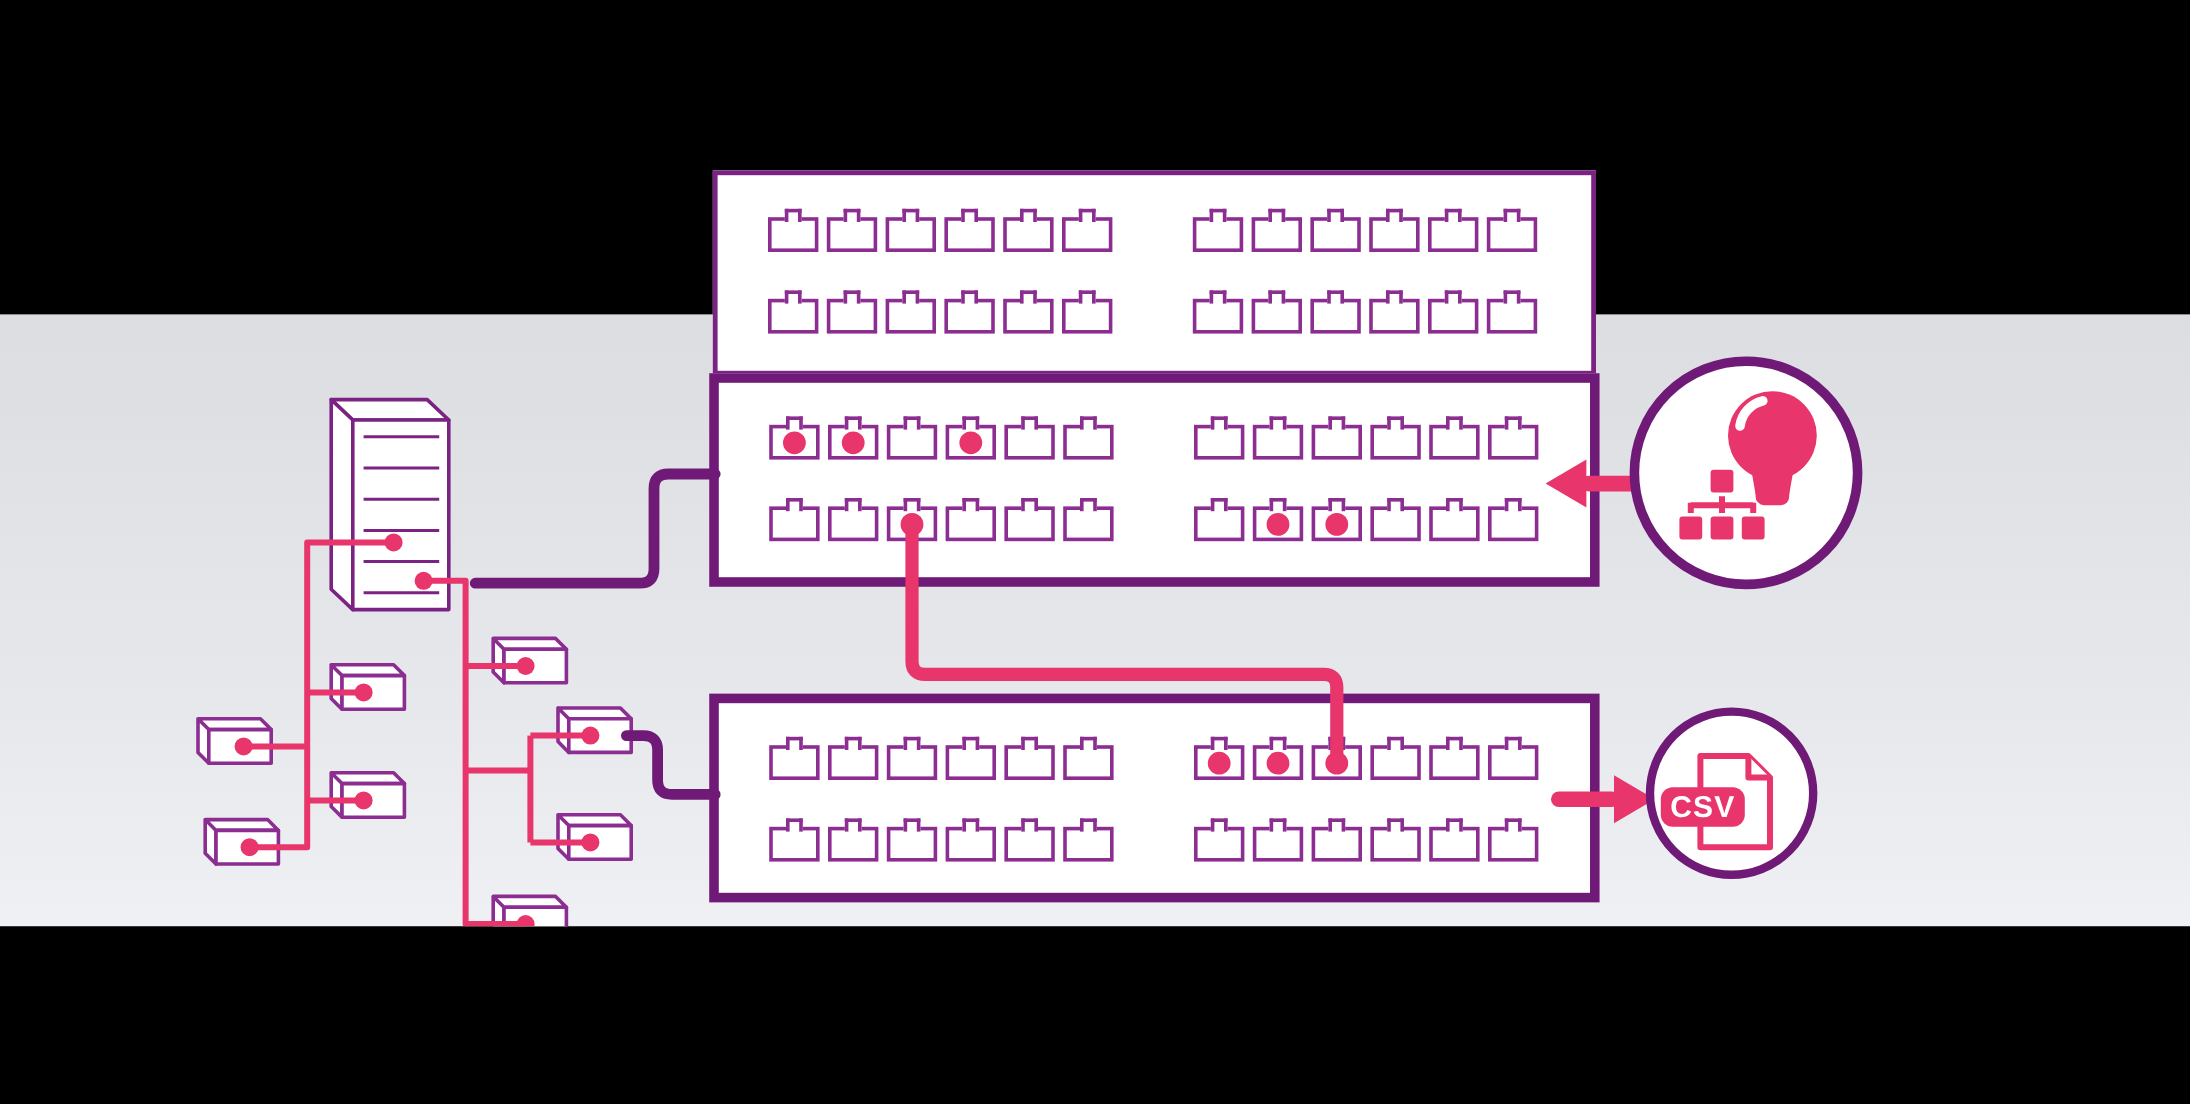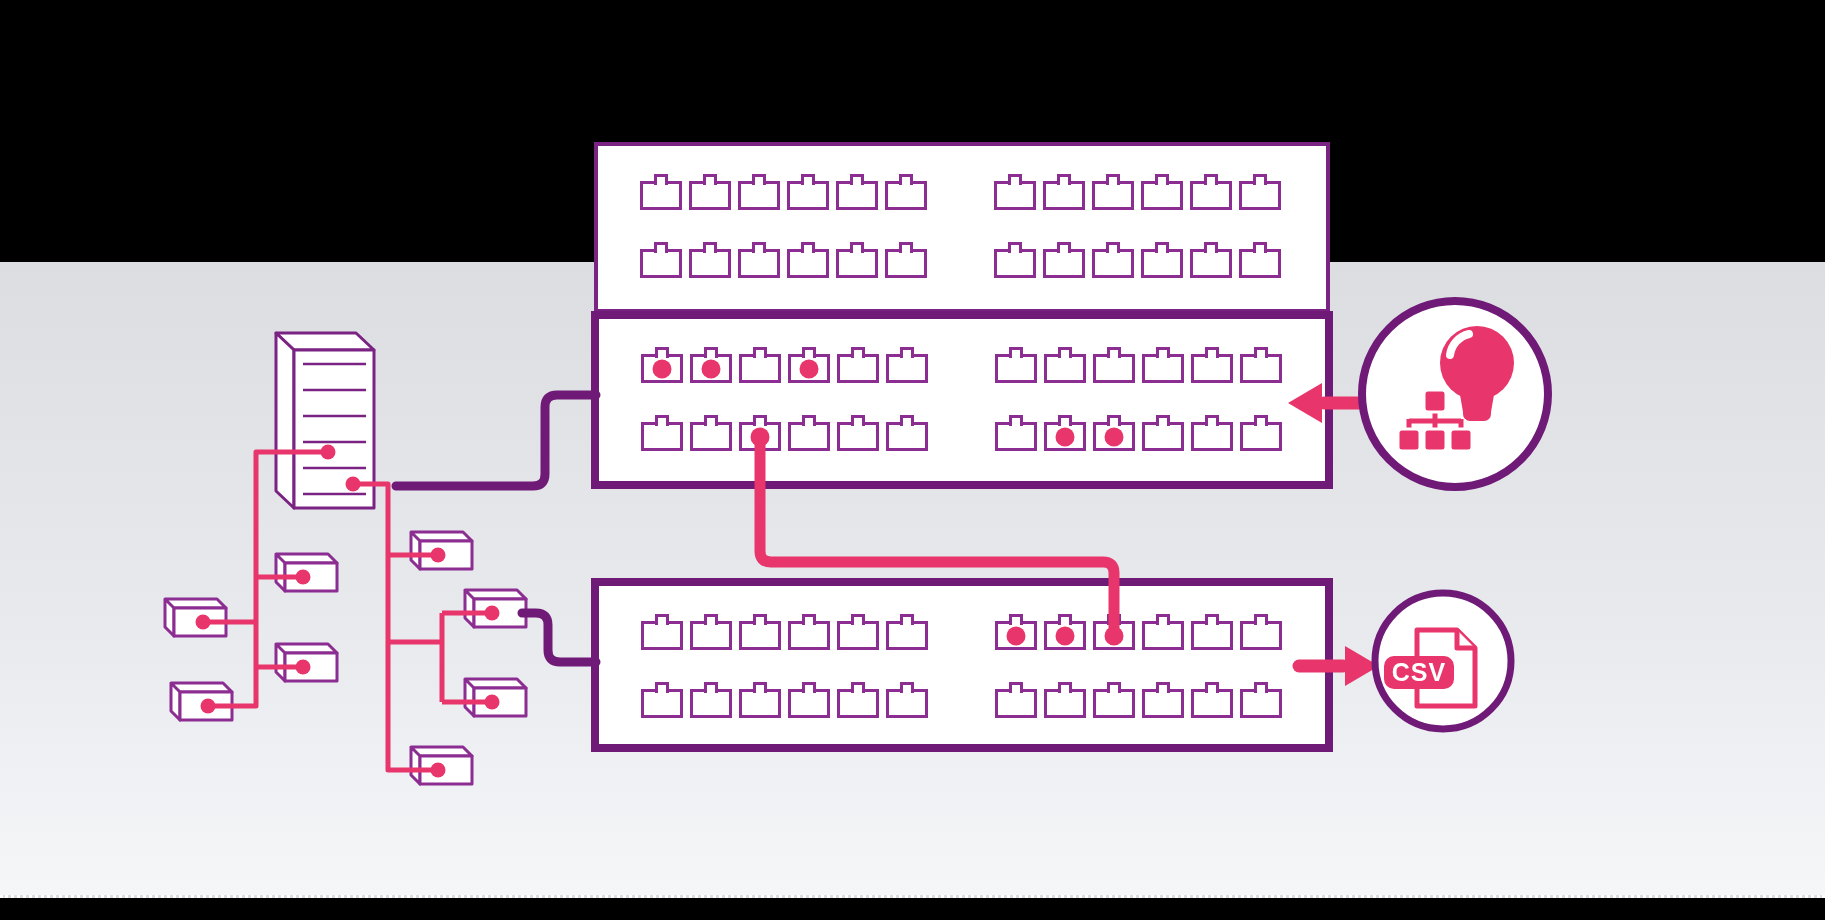--- a/index.html
+++ b/index.html
@@ -1,17 +1,17 @@
 <!DOCTYPE html>
 <html style="--black: #000000; --white: #ffffff; --band_top: #dbdde1; --band_mid: #e7e9ed; --band_bottom: #f4f6f8; --purple: #7b2382; --purple_dark: #701a78; --port_purple: #8c2d91; --pink: #e8356b;"><head>
 <meta charset="utf-8">
 <style>
   html,body{margin:0;padding:0;background:#000;}
   .stage{
-    position:relative;width:1825px;height:920px;background:var(--black,#000);
+    position:relative;width:1825px;height:772px;background:var(--black,#000);
     overflow:hidden;font-family:"Liberation Sans",sans-serif;
   }
   .band{
     position:absolute;left:0;top:262px;width:1825px;height:636px;box-sizing:border-box;
     background:linear-gradient(180deg,var(--band_top,#dbdde1) 0%,var(--band_mid,#e7e9ed) 55%,var(--band_bottom,#f4f6f8) 100%);
     border-bottom:3px dotted var(--white,#fff);
   }
   .panel{position:absolute;background:var(--white,#fff);box-sizing:border-box;z-index:2;}
   .panel-top{left:594px;top:142px;width:736px;height:171px;border:4px solid var(--purple,#7b2382);}
   .panel-middle{left:591px;top:311px;width:742px;height:178px;border:8px solid var(--purple_dark,#701a78);}

